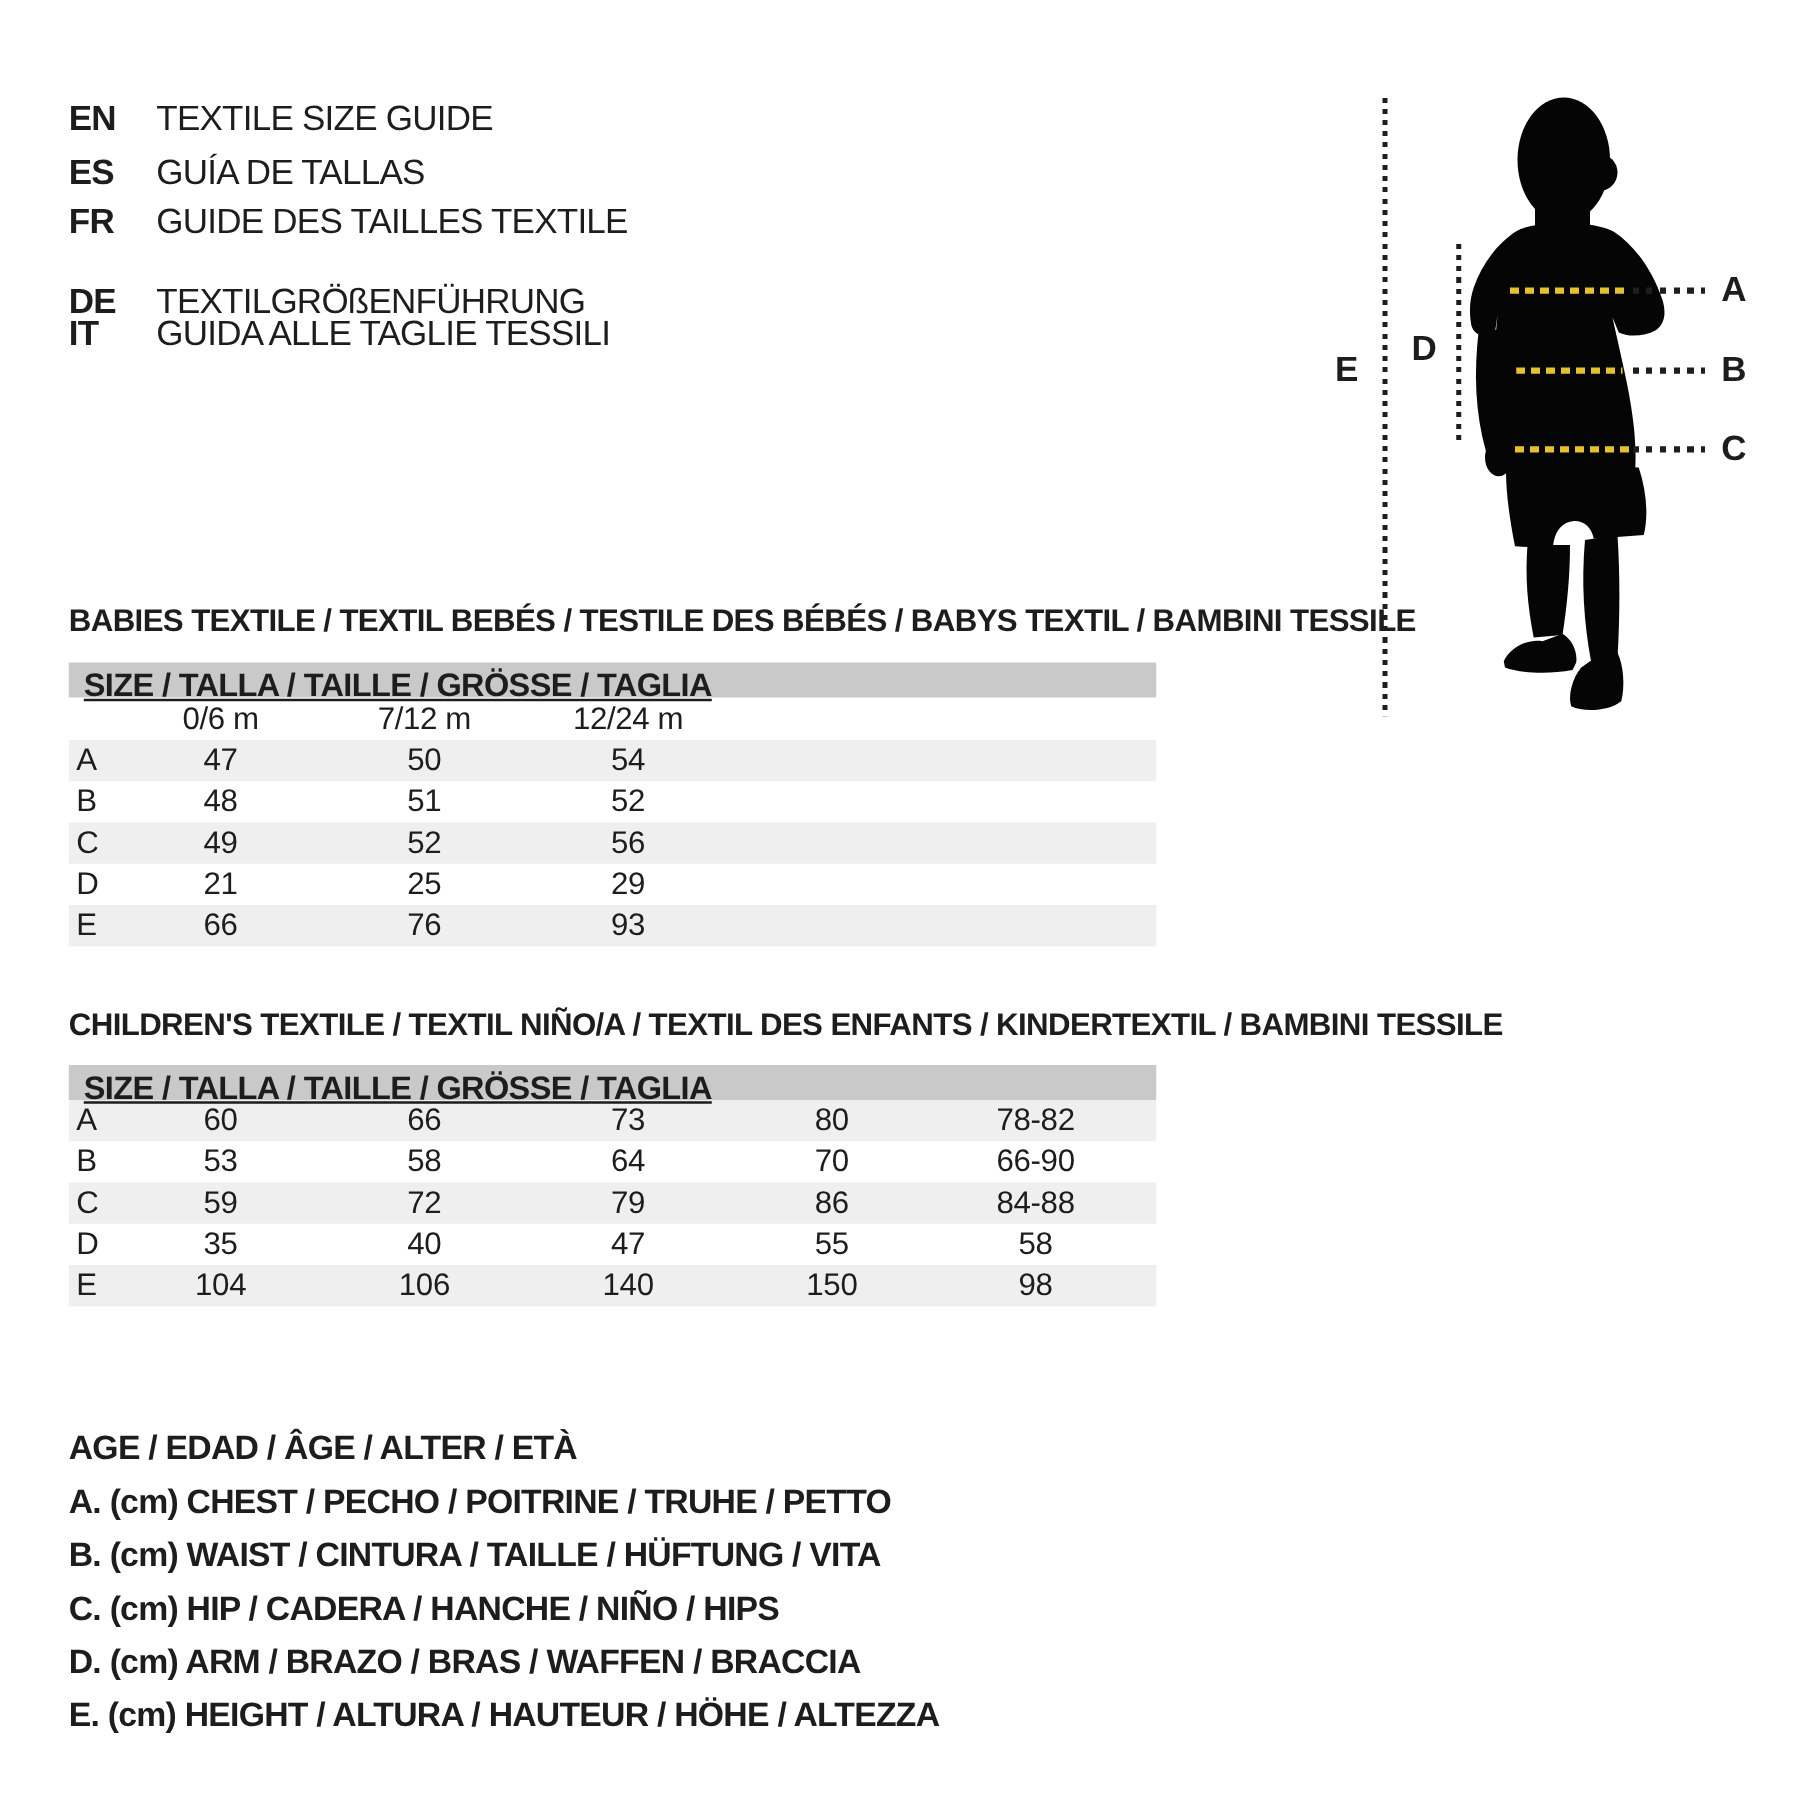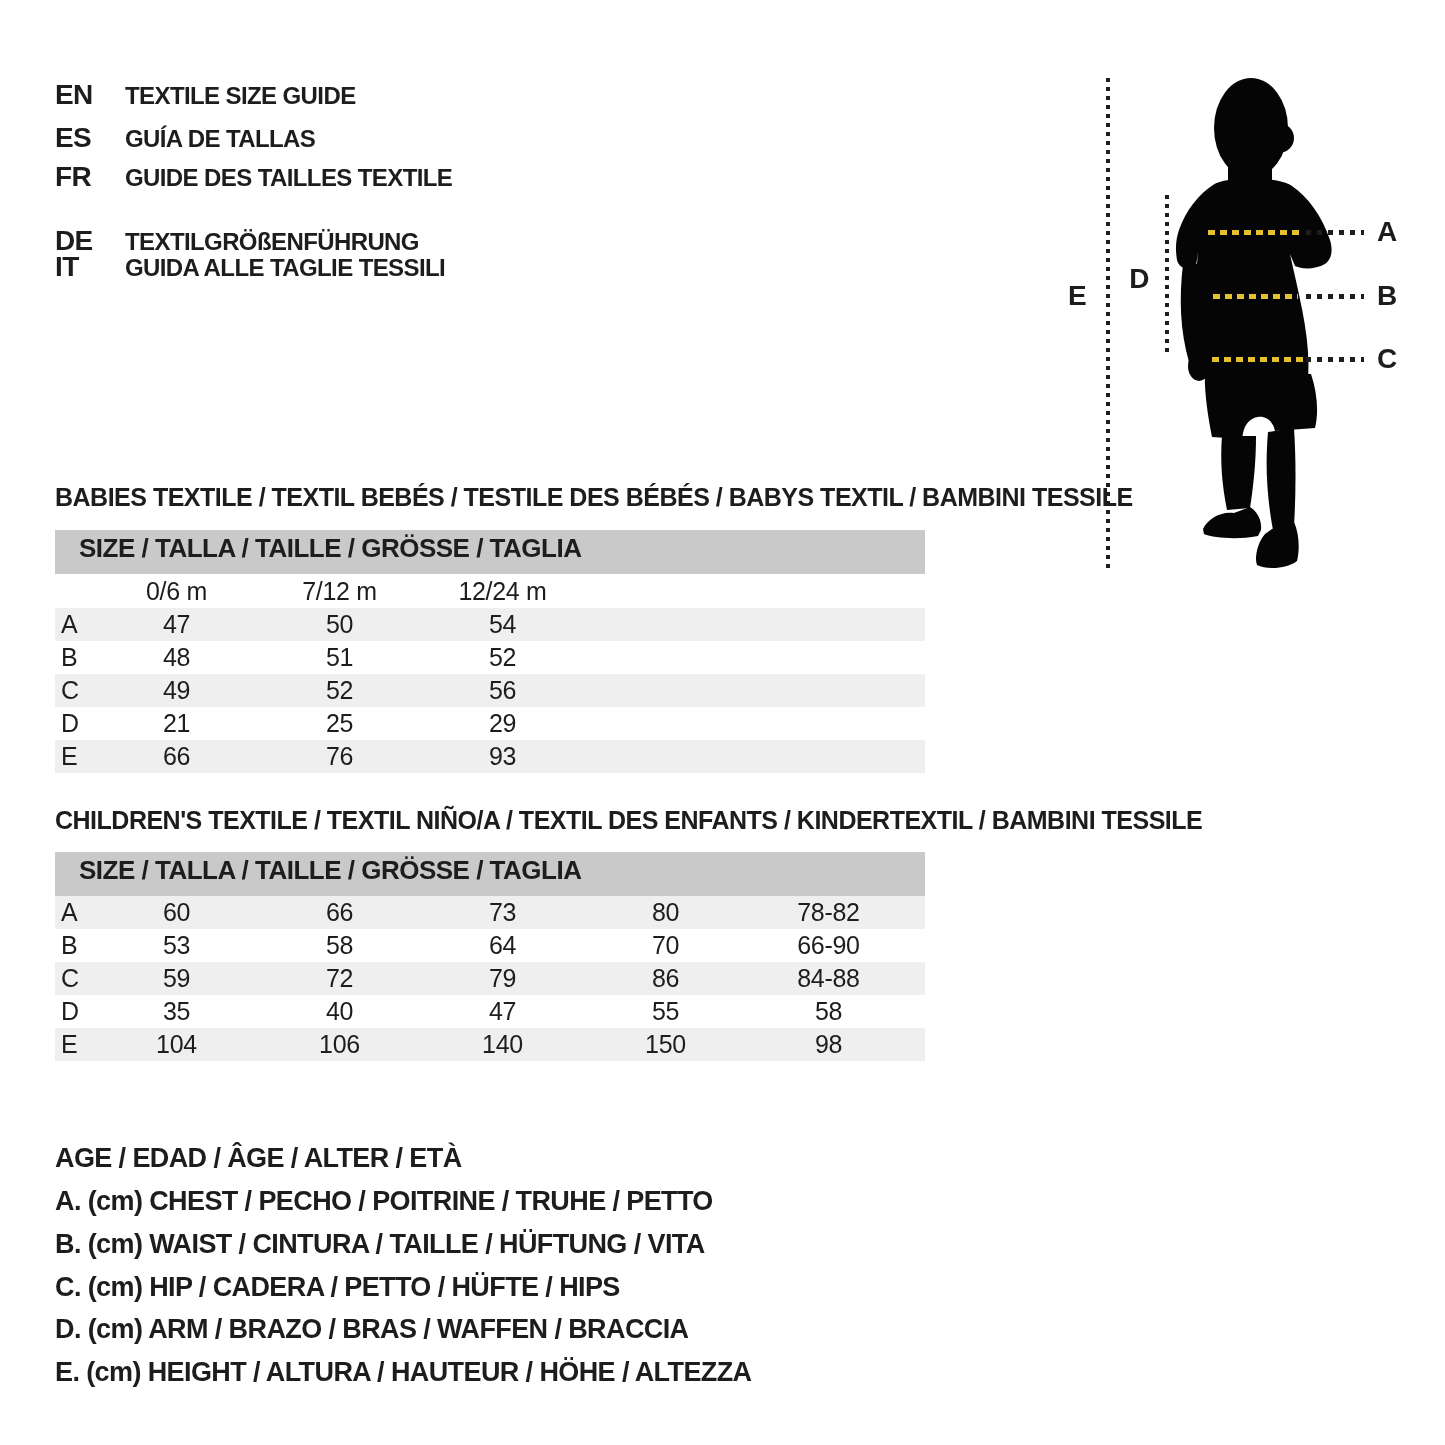--- a/index.html
+++ b/index.html
@@ -3,36 +3,36 @@
 <meta charset="utf-8">
 <style>
   html,body{margin:0;padding:0;background:#fff;}
   .canvas{position:relative;width:1445px;height:1445px;background:#ffffff;overflow:hidden;
           font-family:"Liberation Sans",sans-serif;color:#1d1d1b;}
   .abs{position:absolute;}
 
   
   .lang-row{position:absolute;left:55px;height:30px;line-height:30px;white-space:nowrap;}
   .lang-code{display:inline-block;width:70px;font-size:28px;font-weight:700;letter-spacing:-0.6px;}
-  .lang-title{font-size:24px;font-weight:700;letter-spacing:-0.6px;margin-top:16px;}
+  .lang-title{font-size:28px;font-weight:400;letter-spacing:-0.6px;margin-top:16px;}
 
   
   .figure-area{position:absolute;left:1040px;top:60px;width:405px;height:545px;}
   .vdash{position:absolute;width:4px;background:repeating-linear-gradient(180deg,#1d1d1b 0 4px,transparent 4px 9px);}
   .dashline-yellow{position:absolute;height:5px;background:repeating-linear-gradient(90deg,#e5c02f 0 7px,transparent 7px 12px);}
   .dotline-dark{position:absolute;height:5px;background:repeating-linear-gradient(90deg,#1d1d1b 0 5px,transparent 5px 11px);}
   .marker-label{position:absolute;font-size:28px;font-weight:700;letter-spacing:-0.5px;}
 
   
   .section-title{position:absolute;left:55px;font-size:25px;font-weight:700;letter-spacing:-0.5px;white-space:nowrap;}
 
   
   .size-table{position:absolute;left:55px;width:870px;}
-  .size-bar{height:44px;line-height:36px;background:#c9c9c9;font-size:26px;font-weight:700;
-            letter-spacing:-0.5px;padding-left:24px;box-sizing:border-box;white-space:nowrap;}
+  .size-bar{height:28px;line-height:36px;background:#c9c9c9;font-size:26px;font-weight:700;
+            letter-spacing:-0.5px;padding-left:12px;box-sizing:border-box;white-space:nowrap;text-decoration:underline;}
   .trow{display:grid;grid-template-columns:40px 163px 163px 163px 163px 163px;align-items:center;}
   .cols-row{height:34px;}
   .data-row{height:33px;}
   .zebra{background:#efefef;}
   .cell{font-size:25px;font-weight:400;letter-spacing:-0.3px;text-align:center;}
   .cell.rowlabel{text-align:left;padding-left:6px;}
 
   
   .legend-line{position:absolute;left:55px;height:30px;line-height:30px;font-size:27px;
                font-weight:700;letter-spacing:-0.6px;white-space:nowrap;}
@@ -181,18 +181,18 @@
       <span class="cell">140</span>
       <span class="cell">150</span>
       <span class="cell">98</span>
     </div>
   </div>
 
   <div>
     <div class="legend-line" style="top:1143px;">AGE / EDAD / ÂGE / ALTER / ETÀ</div>
     <div class="legend-line" style="top:1186px;">A. (cm) CHEST / PECHO / POITRINE / TRUHE / PETTO</div>
     <div class="legend-line" style="top:1229px;">B. (cm) WAIST / CINTURA / TAILLE / HÜFTUNG / VITA</div>
-    <div class="legend-line" style="top:1272px;">C. (cm) HIP / CADERA / PETTO / HÜFTE / HIPS</div>
+    <div class="legend-line" style="top:1272px;">C. (cm) HIP / CADERA / HANCHE / NIÑO / HIPS</div>
     <div class="legend-line" style="top:1314px;">D. (cm) ARM / BRAZO / BRAS / WAFFEN / BRACCIA</div>
     <div class="legend-line" style="top:1357px;">E. (cm) HEIGHT / ALTURA / HAUTEUR / HÖHE / ALTEZZA</div>
   </div>
 
 </div>
 
 </body></html>

